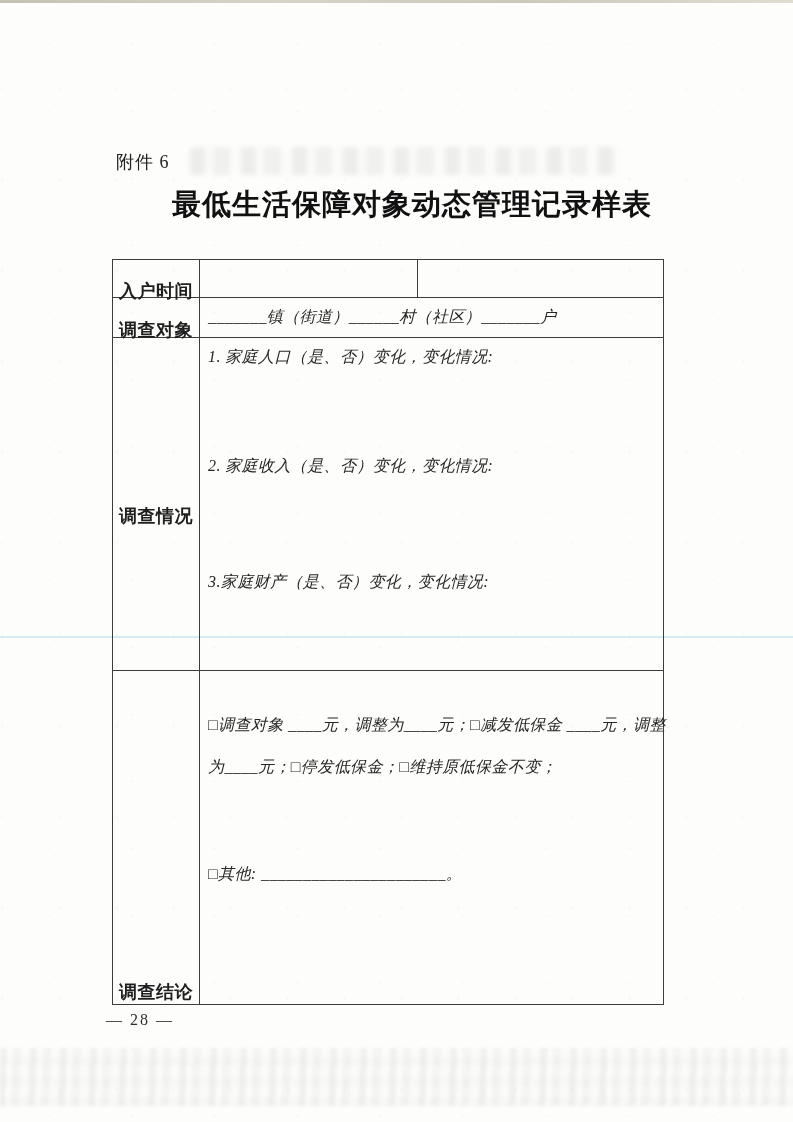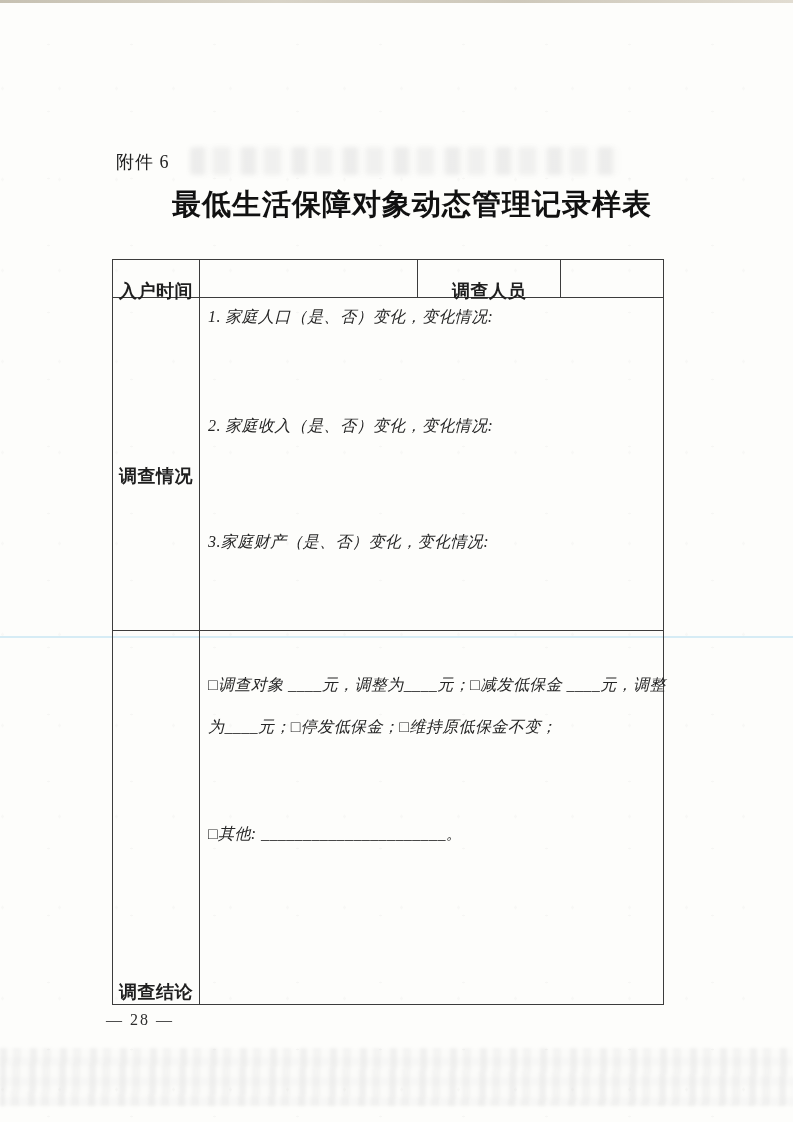--- a/index.html
+++ b/index.html
@@ -116,26 +116,31 @@
 
 <div class="blue-line"></div>
 
 <div class="doc-table">
 
   <div class="row r1 bb">
     <div class="cell c-label br">
       <span class="label-text">入户时间</span>
     </div>
     <div class="cell c-mid br"></div>
-    <div class="cell c-inv br">
-      <span class="label-text">调查人员</span>
-    </div>
     <div class="cell c-last"></div>
   </div>
 
+  <div class="row r2 bb">
+    <div class="cell c-label br">
+      <span class="label-text">调查对象</span>
+    </div>
+    <div class="cell c-rest content subject-cell">
+      <span>_______镇（街道）______村（社区）_______户</span>
+    </div>
+  </div>
 
   <div class="row r3 bb">
     <div class="cell c-label br">
       <span class="label-text">调查情况</span>
     </div>
     <div class="cell c-rest content rel">
       <div class="sit-item sit-1">1. 家庭人口（是、否）变化，变化情况:</div>
       <div class="sit-item sit-2">2. 家庭收入（是、否）变化，变化情况:</div>
       <div class="sit-item sit-3">3.家庭财产（是、否）变化，变化情况:</div>
     </div>

